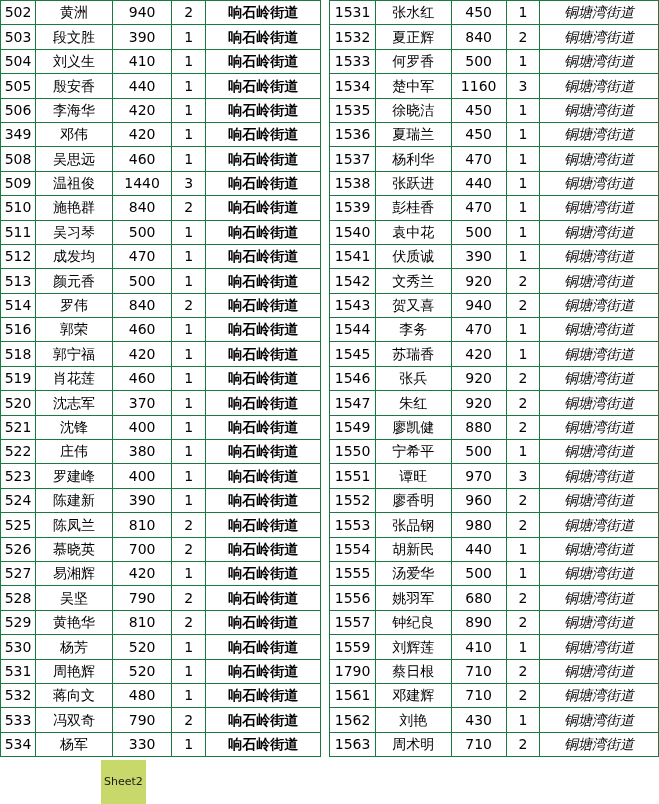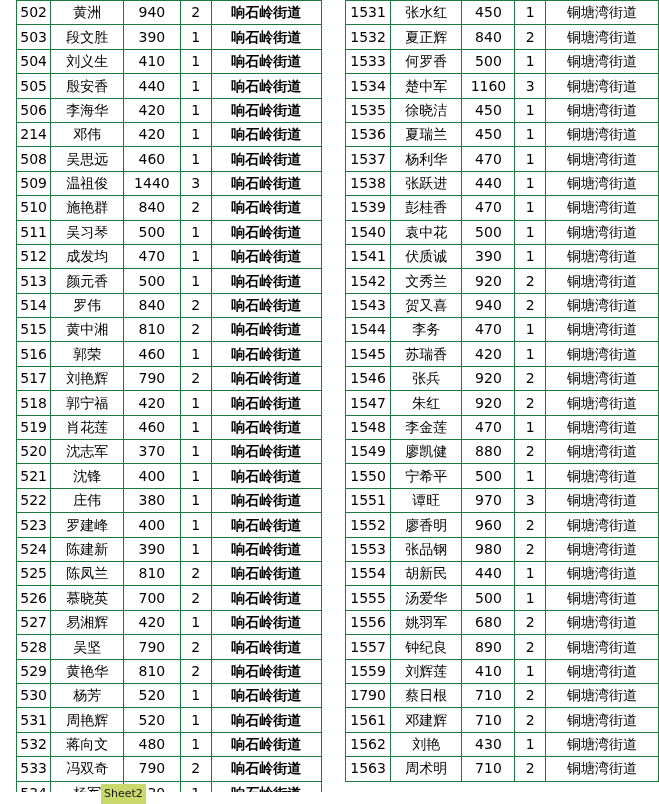--- a/index.html
+++ b/index.html
@@ -16,21 +16,20 @@
   #sheet {
     width: 659px;
     height: 804px;
     position: relative;
     display: flex;
     flex-direction: row;
     box-sizing: border-box;
   }
   .half {
     position: relative;
-    padding-left: 16px;
   }
   table.grid {
     border-collapse: collapse;
     table-layout: fixed;
   }
   table.grid td {
     border: 1px solid #1b7a3f;
     font-size: 14px;
     color: #000000;
     text-align: center;
@@ -47,42 +46,42 @@
   .left .c-name { width: 90px; }
   .left .c-num  { width: 67px; }
   .left .c-cnt  { width: 43px; }
   .left .c-str  { width: 132px; font-weight: bold; }
 
   
   .right .c-id   { width: 49px; }
   .right .c-name { width: 88px; }
   .right .c-num  { width: 62px; margin-left: 33px; }
   .right .c-cnt  { width: 42px; }
-  .right .c-str  { width: 138px; }
+  .right .c-str  { width: 138px; font-style: italic; }
 
   .gap { width: 9px; }
 
   .bottom-strip {
     position: absolute;
     left: 0;
     bottom: 0;
     width: 659px;
     height: 12px;
     background: #ffffff;
   }
   .tab-chip {
     position: absolute;
     left: 101px;
     bottom: 0px;
     height: 12px;
     background: #c8d86b;
     color: #1a1a1a;
     font-size: 11px;
     line-height: 12px;
-    padding: 4px 3px;
+    padding: 16px 3px;
     white-space: nowrap;
     overflow: hidden;
   }
 </style>
 </head>
 <body>
 
 <div id="sheet">
 
   <div class="half left">
@@ -117,21 +116,21 @@
             <td class="c-str">响石岭街道</td>
           </tr>
           <tr>
             <td class="c-id">506</td>
             <td class="c-name">李海华</td>
             <td class="c-num">420</td>
             <td class="c-cnt">1</td>
             <td class="c-str">响石岭街道</td>
           </tr>
           <tr>
-            <td class="c-id">214</td>
+            <td class="c-id">349</td>
             <td class="c-name">邓伟</td>
             <td class="c-num">420</td>
             <td class="c-cnt">1</td>
             <td class="c-str">响石岭街道</td>
           </tr>
           <tr>
             <td class="c-id">508</td>
             <td class="c-name">吴思远</td>
             <td class="c-num">460</td>
             <td class="c-cnt">1</td>
@@ -173,38 +172,24 @@
             <td class="c-str">响石岭街道</td>
           </tr>
           <tr>
             <td class="c-id">514</td>
             <td class="c-name">罗伟</td>
             <td class="c-num">840</td>
             <td class="c-cnt">2</td>
             <td class="c-str">响石岭街道</td>
           </tr>
           <tr>
-            <td class="c-id">515</td>
-            <td class="c-name">黄中湘</td>
-            <td class="c-num">810</td>
-            <td class="c-cnt">2</td>
-            <td class="c-str">响石岭街道</td>
-          </tr>
-          <tr>
             <td class="c-id">516</td>
             <td class="c-name">郭荣</td>
             <td class="c-num">460</td>
             <td class="c-cnt">1</td>
-            <td class="c-str">响石岭街道</td>
-          </tr>
-          <tr>
-            <td class="c-id">517</td>
-            <td class="c-name">刘艳辉</td>
-            <td class="c-num">790</td>
-            <td class="c-cnt">2</td>
             <td class="c-str">响石岭街道</td>
           </tr>
           <tr>
             <td class="c-id">518</td>
             <td class="c-name">郭宁福</td>
             <td class="c-num">420</td>
             <td class="c-cnt">1</td>
             <td class="c-str">响石岭街道</td>
           </tr>
           <tr>
@@ -441,27 +426,20 @@
             <td class="c-str">铜塘湾街道</td>
           </tr>
           <tr>
             <td class="c-id">1547</td>
             <td class="c-name">朱红</td>
             <td class="c-num">920</td>
             <td class="c-cnt">2</td>
             <td class="c-str">铜塘湾街道</td>
           </tr>
           <tr>
-            <td class="c-id">1548</td>
-            <td class="c-name">李金莲</td>
-            <td class="c-num">470</td>
-            <td class="c-cnt">1</td>
-            <td class="c-str">铜塘湾街道</td>
-          </tr>
-          <tr>
             <td class="c-id">1549</td>
             <td class="c-name">廖凯健</td>
             <td class="c-num">880</td>
             <td class="c-cnt">2</td>
             <td class="c-str">铜塘湾街道</td>
           </tr>
           <tr>
             <td class="c-id">1550</td>
             <td class="c-name">宁希平</td>
             <td class="c-num">500</td>

